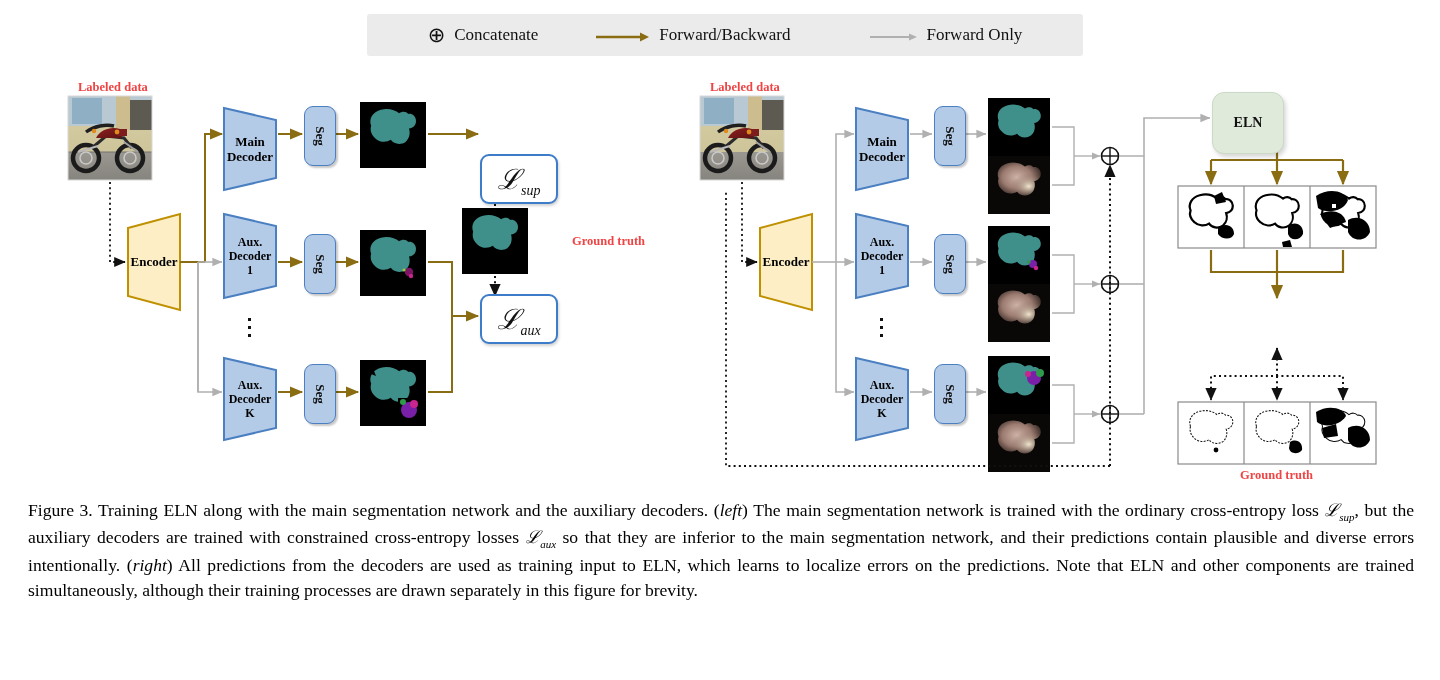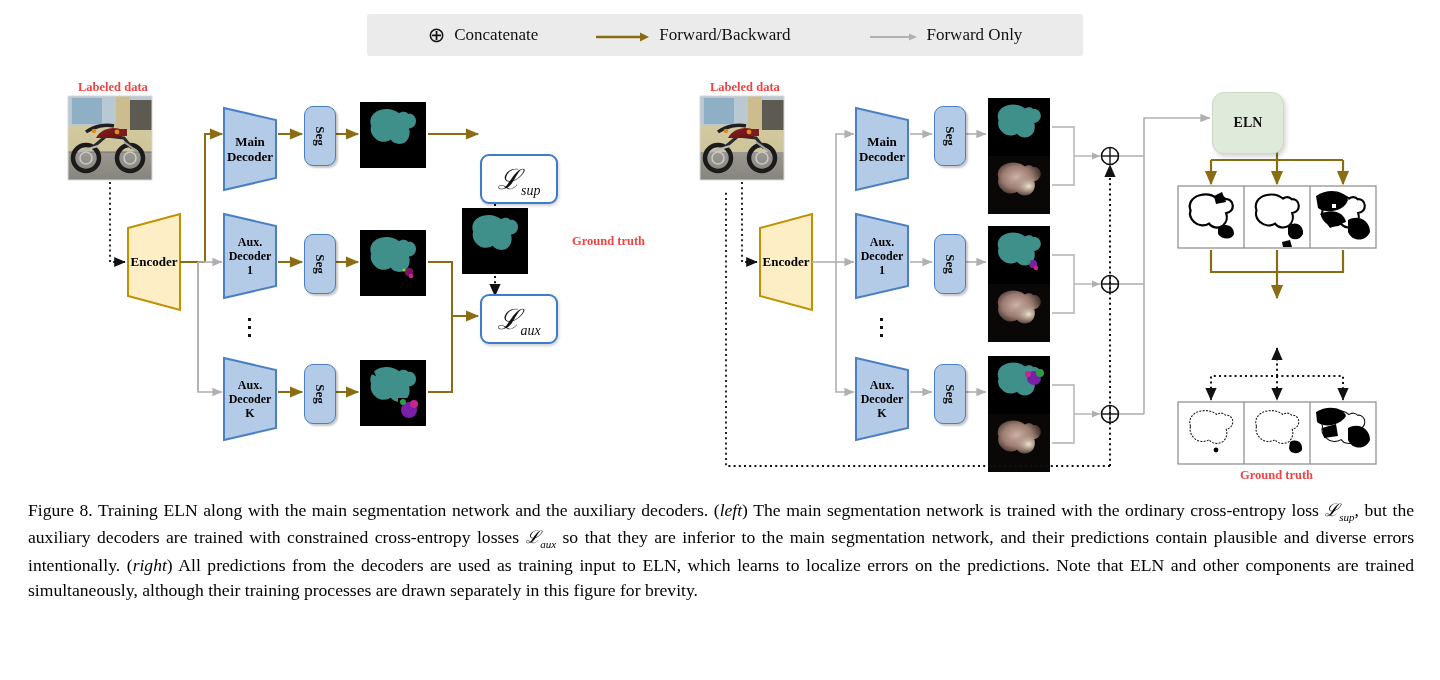--- a/index.html
+++ b/index.html
@@ -522,17 +522,17 @@
   </div>
 
   <div class="elnbox" style="left:1212px;top:92px;width:70px;height:60px;">
     <span class="etxt">ELN</span>
   </div>
 
 
   <div class="caplabel" style="left:1240px;top:468px;">Ground truth</div>
 
   <div class="caption">
-    <span>Figure 8.</span>
+    <span>Figure 3.</span>
     <span>Training ELN along with the main segmentation network and the auxiliary decoders. (</span><i>left</i><span>) The main segmentation network is trained with the ordinary cross-entropy loss </span><span class="cal">ℒ</span><sub>sup</sub><span>, but the auxiliary decoders are trained with constrained cross-entropy losses </span><span class="cal">ℒ</span><sub>aux</sub><span> so that they are inferior to the main segmentation network, and their predictions contain plausible and diverse errors intentionally. (</span><i>right</i><span>) All predictions from the decoders are used as training input to ELN, which learns to localize errors on the predictions. Note that ELN and other components are trained simultaneously, although their training processes are drawn separately in this figure for brevity.</span>
   </div>
 
 </div>
 
 </body></html>

